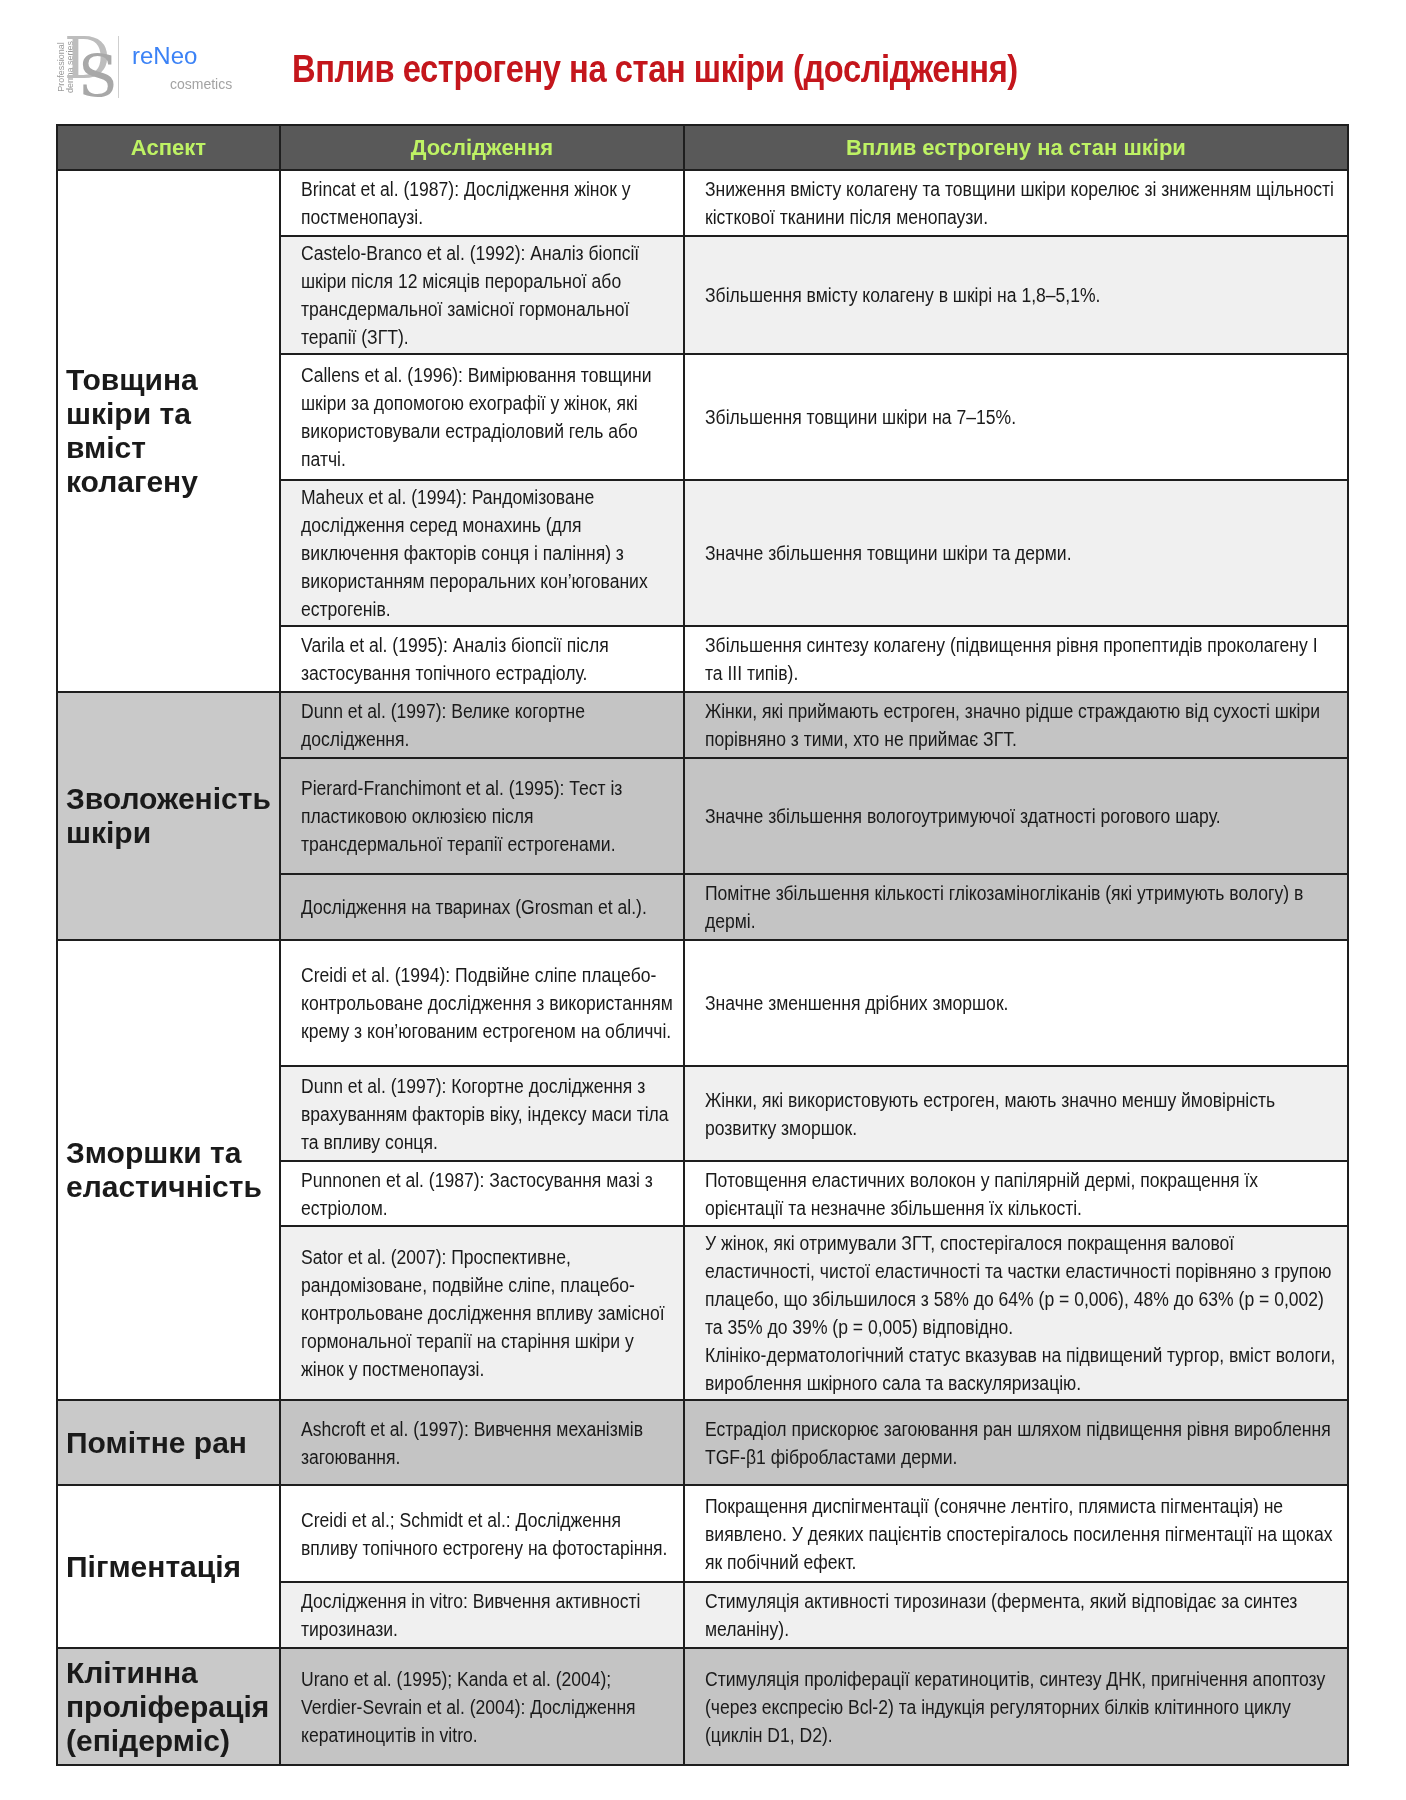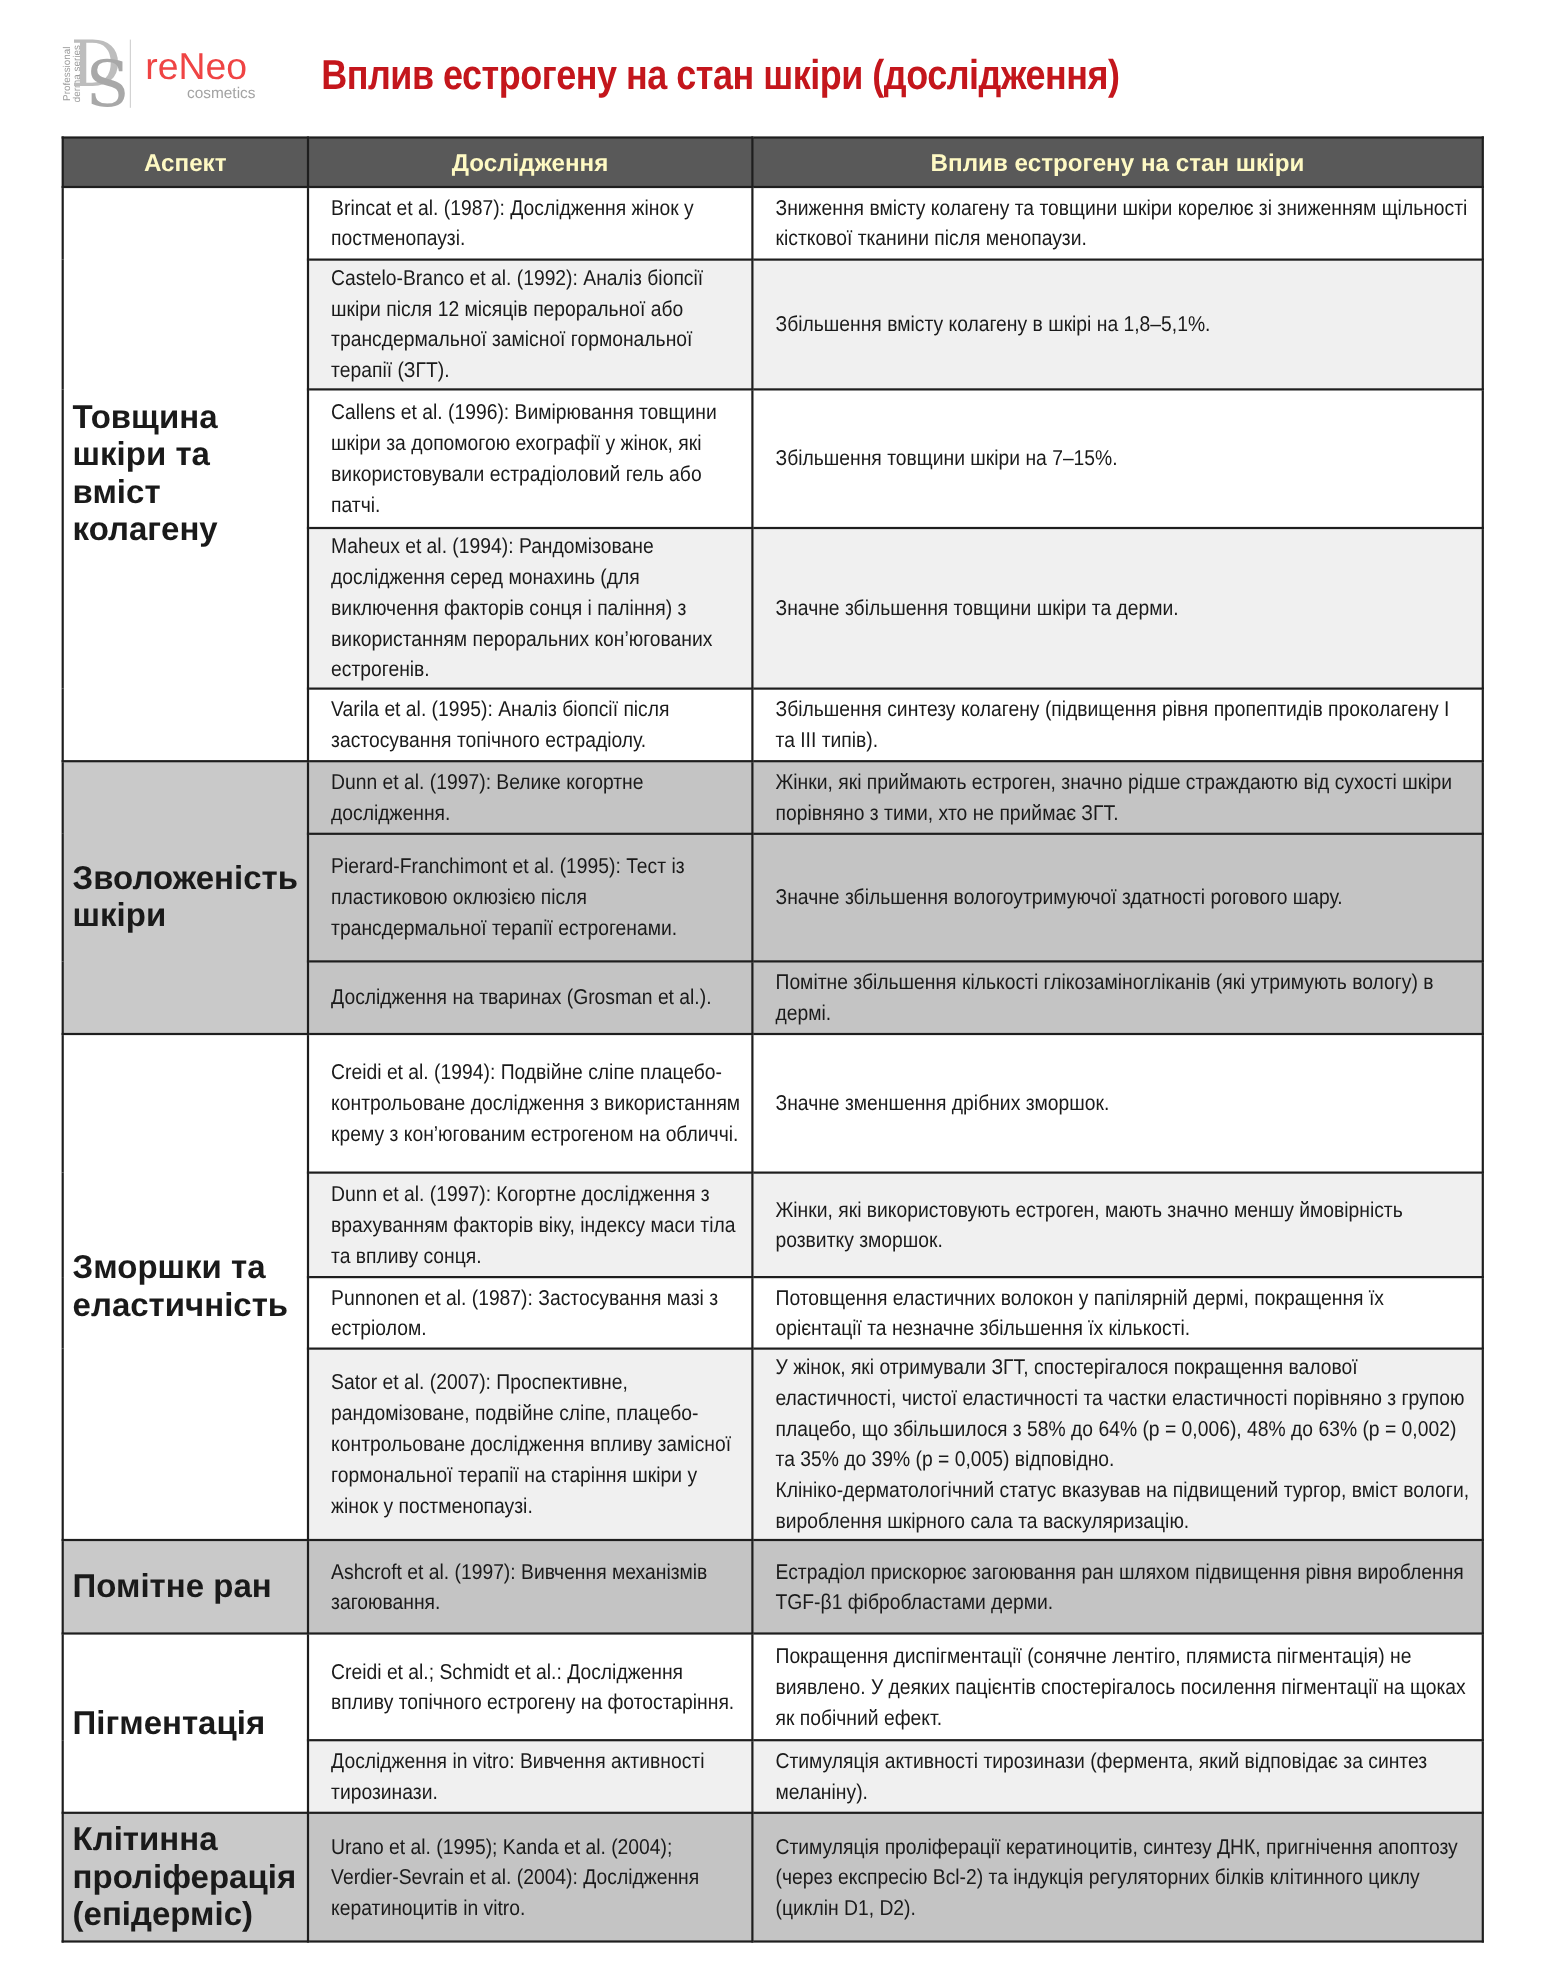--- a/index.html
+++ b/index.html
@@ -7,30 +7,30 @@
          font-family:"Liberation Sans", sans-serif; color:#1a1a1a; }
   .logo { position:absolute; left:52px; top:30px; height:72px; width:200px; }
   .logo-ds { position:absolute; left:0; top:0; width:58px; height:72px; }
   .logo-vtext { position:absolute; left:-22px; top:28px; transform:rotate(-90deg);
                 font-size:9px; line-height:9px; color:#9a9a9a; width:72px; text-align:center; }
   .logo-d { position:absolute; left:12px; top:-6px; font-family:"DejaVu Serif", serif;
             font-size:58px; color:#bdbdbd; }
   .logo-s { position:absolute; left:26px; top:12px; font-family:"DejaVu Serif", serif;
             font-size:58px; color:#a8a8a8; }
   .logo-sep { position:absolute; left:66px; top:6px; width:1px; height:62px; background:#cfcfcf; }
-  .logo-reneo { position:absolute; left:80px; top:12px; font-size:34px; color:#ef4444; letter-spacing:0px; }
+  .logo-reneo { position:absolute; left:80px; top:12px; font-size:24px; color:#3b82f6; letter-spacing:0px; }
   .logo-cos { position:absolute; left:118px; top:46px; font-size:14px; color:#a3a3a3; }
   .title { position:absolute; left:292px; top:48px; font-size:38px; font-weight:bold;
            color:#c4161c; letter-spacing:-0.5px; transform:scaleX(0.86); transform-origin:left top;
            white-space:nowrap; }
 
   table.main { position:absolute; left:56px; top:124px; width:1293px; border-collapse:collapse;
                font-size:19.5px; line-height:28px; }
   table.main td, table.main th { border:2.5px solid #1e1e1e; vertical-align:middle; }
-  table.main th { background:#595959; color:#fef9c3; font-weight:bold; height:43px; font-size:22px;
+  table.main th { background:#595959; color:#bef264; font-weight:bold; height:43px; font-size:22px;
                   text-align:center; padding:0; }
   .c1 { width:216px; } .c2 { width:404px; } .c3 { width:664px; }
   td.aspect { font-weight:bold; font-size:30px; line-height:34px; padding:0 8px; }
   td.study, td.effect { padding:2px 8px 2px 20px; text-align:left; }
   td.study span, td.effect span { display:inline-block; transform:scaleX(0.9); transform-origin:left center;
          width:111%; }
   .bg-white { background:#ffffff; }
   .bg-light { background:#f0f0f0; }
   .bg-gray { background:#c4c4c4; }
   .bg-gray-a { background:#c9c9c9; }

